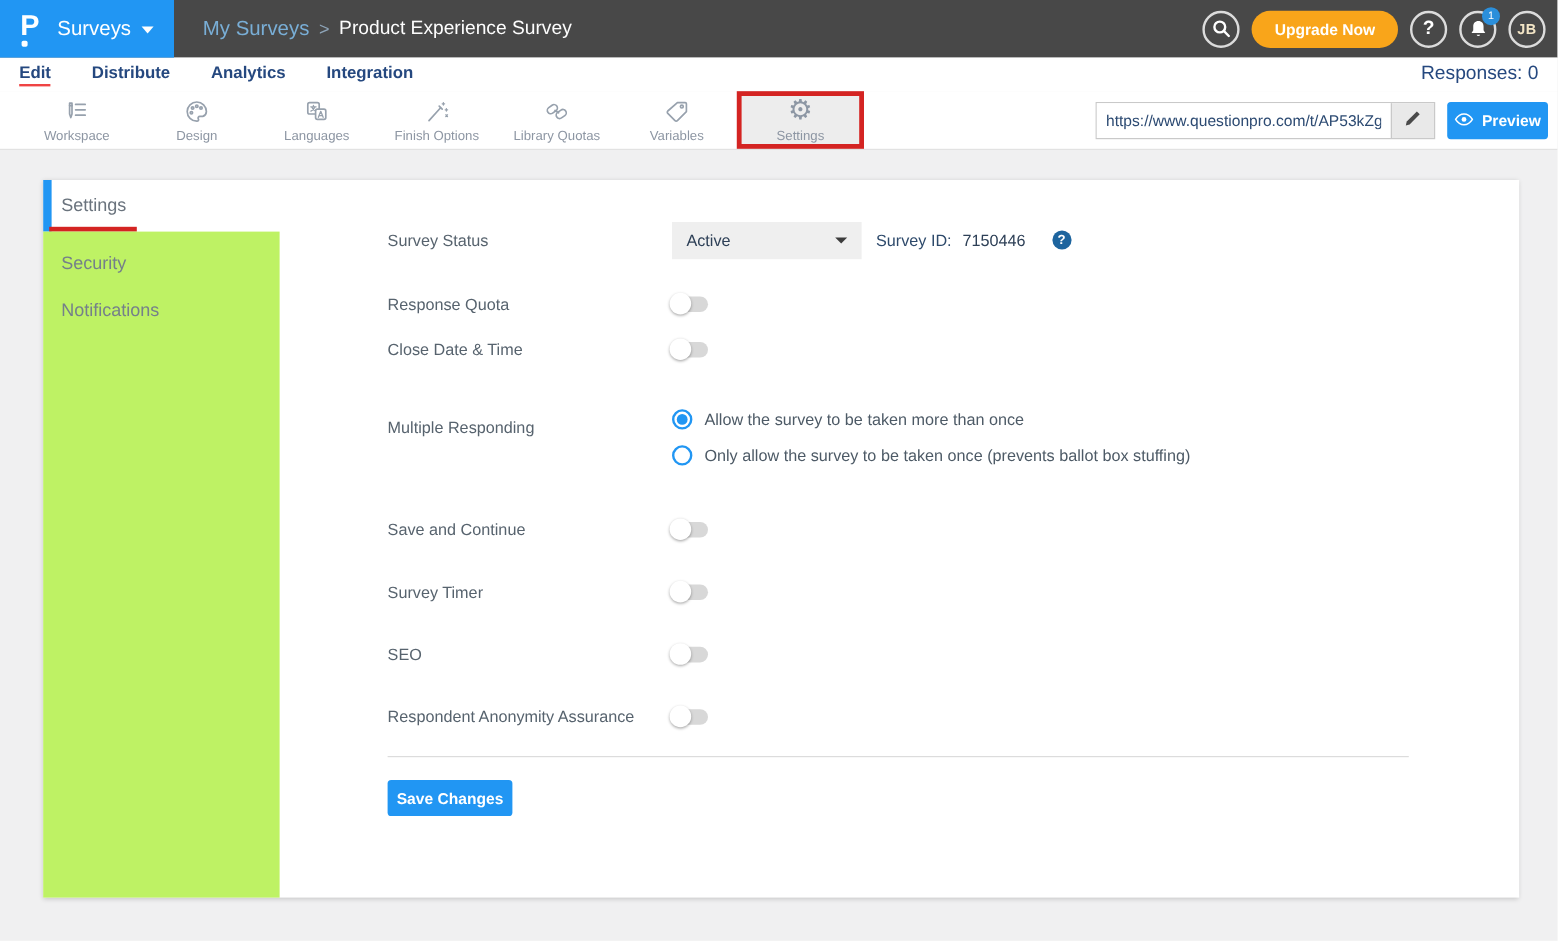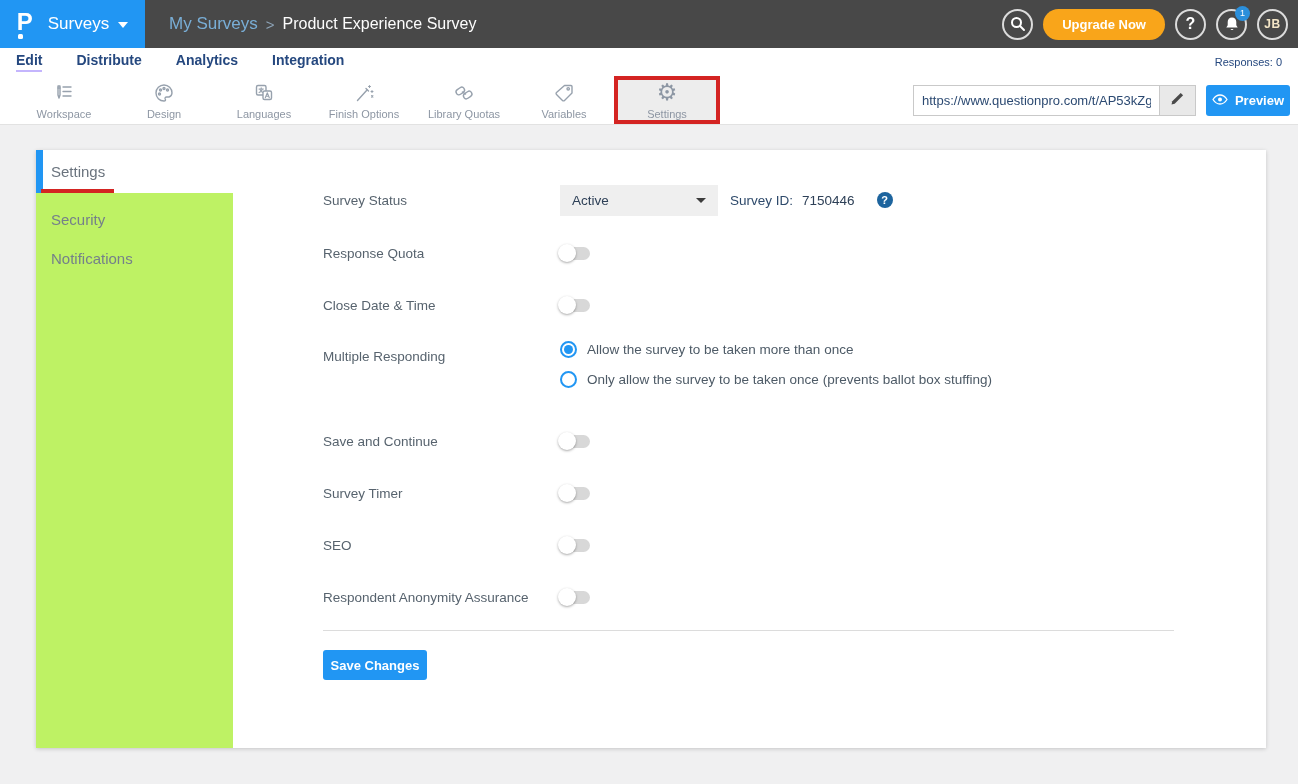--- a/index.html
+++ b/index.html
@@ -26,22 +26,22 @@
   .circle-btn svg { display:block; }
   .help-glyph { color:#fff; font-size:16px; font-weight:bold; }
   .upgrade-btn { background:#f9a51a; color:#fff; font-size:13px; font-weight:bold; border:none; border-radius:16px; padding:8px 19px; cursor:pointer; }
   .badge { position:absolute; top:-5px; right:-5px; min-width:15px; height:15px; background:#2b8fdb; border-radius:50%; color:#fff; font-size:9px; display:flex; align-items:center; justify-content:center; }
   .avatar { font-size:12px; font-weight:bold; color:#f3e5c6; letter-spacing:0.5px; }
 
   
   .subnav { height:28px; background:#fff; display:flex; align-items:center; padding:0 16px; }
   .subnav-tabs { display:flex; gap:34px; }
   .subnav-tab { font-size:14px; color:#25487f; font-weight:600; cursor:pointer; padding-bottom:2px; }
-  .subnav-tab.active { border-bottom:2px solid #c4b5fd; }
-  .responses { margin-left:auto; font-size:11px; color:#25487f; }
+  .subnav-tab.active { border-bottom:2px solid #ef4444; }
+  .responses { margin-left:auto; font-size:16px; color:#25487f; }
 
   
   .toolbar { height:49px; background:#fff; border-bottom:1px solid #e2e2e2; display:flex; align-items:stretch; padding-left:14px; position:relative; }
   .tool-item { width:100px; display:flex; flex-direction:column; align-items:center; justify-content:center; gap:3px; cursor:pointer; }
   .tool-icon { height:24px; display:flex; align-items:center; justify-content:center; color:#97a1ad; }
   .tool-icon svg { stroke:#97a1ad; fill:none; stroke-width:1.4; stroke-linecap:round; stroke-linejoin:round; }
   .gear-glyph { font-family:"DejaVu Sans",sans-serif; font-size:23px; line-height:23px; color:#8d97a4; }
   .tool-label { font-size:11px; color:#8d96a3; white-space:nowrap; }
   .tool-item.selected { background:#ededed; border:4px solid #d42422; width:106px; }
   .url-wrap { position:absolute; left:913px; top:9px; width:283px; height:31px; display:flex; border:1px solid #c9c9c9; background:#fff; }
@@ -250,21 +250,21 @@
     <span class="qmark-circle">?</span>
   </div>
 
   <div class="row" style="top:87px;">
     <span class="row-label">Response Quota</span>
     <span class="toggle">
         <span class="knob"></span>
       </span>
   </div>
 
-  <div class="row" style="top:139px;">
+  <div class="row" style="top:125px;">
     <span class="row-label">Close Date &amp; Time</span>
     <span class="toggle">
         <span class="knob"></span>
       </span>
   </div>
 
   <div class="row" style="top:191px; align-items:flex-start;">
     <span class="row-label" style="margin-top:8px;">Multiple Responding</span>
     <div class="radio-group">
       <div class="radio-option">

